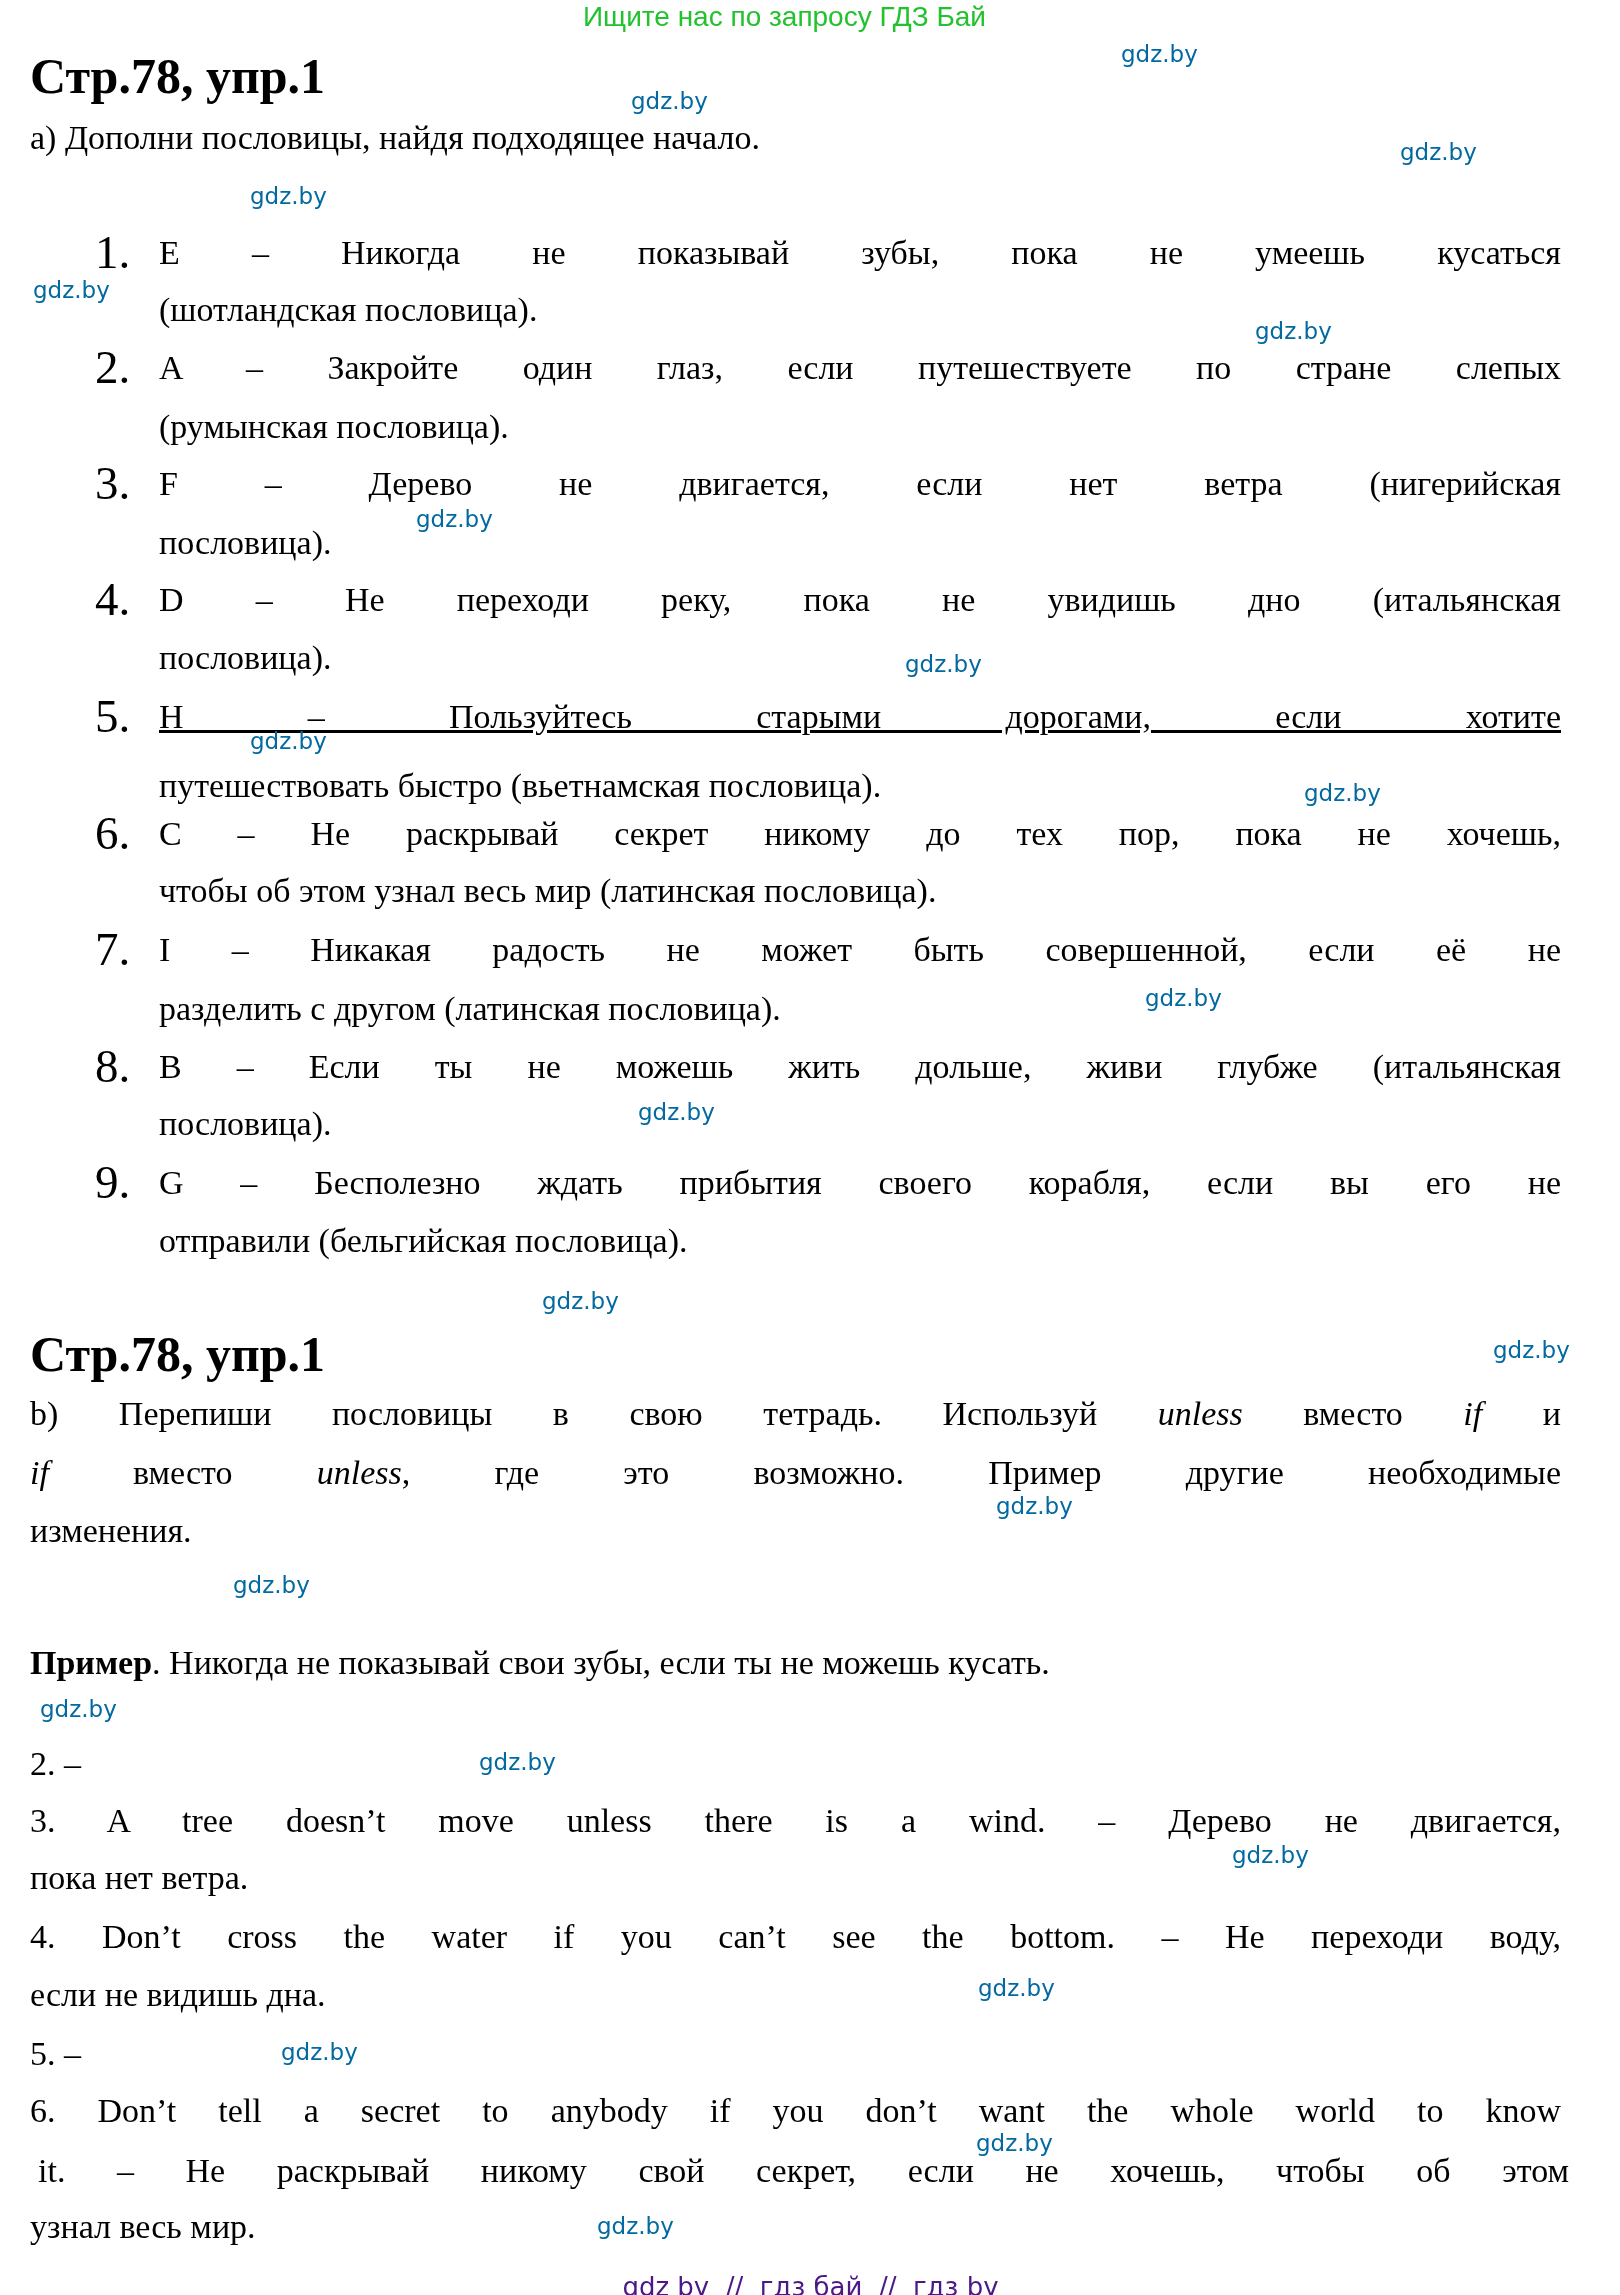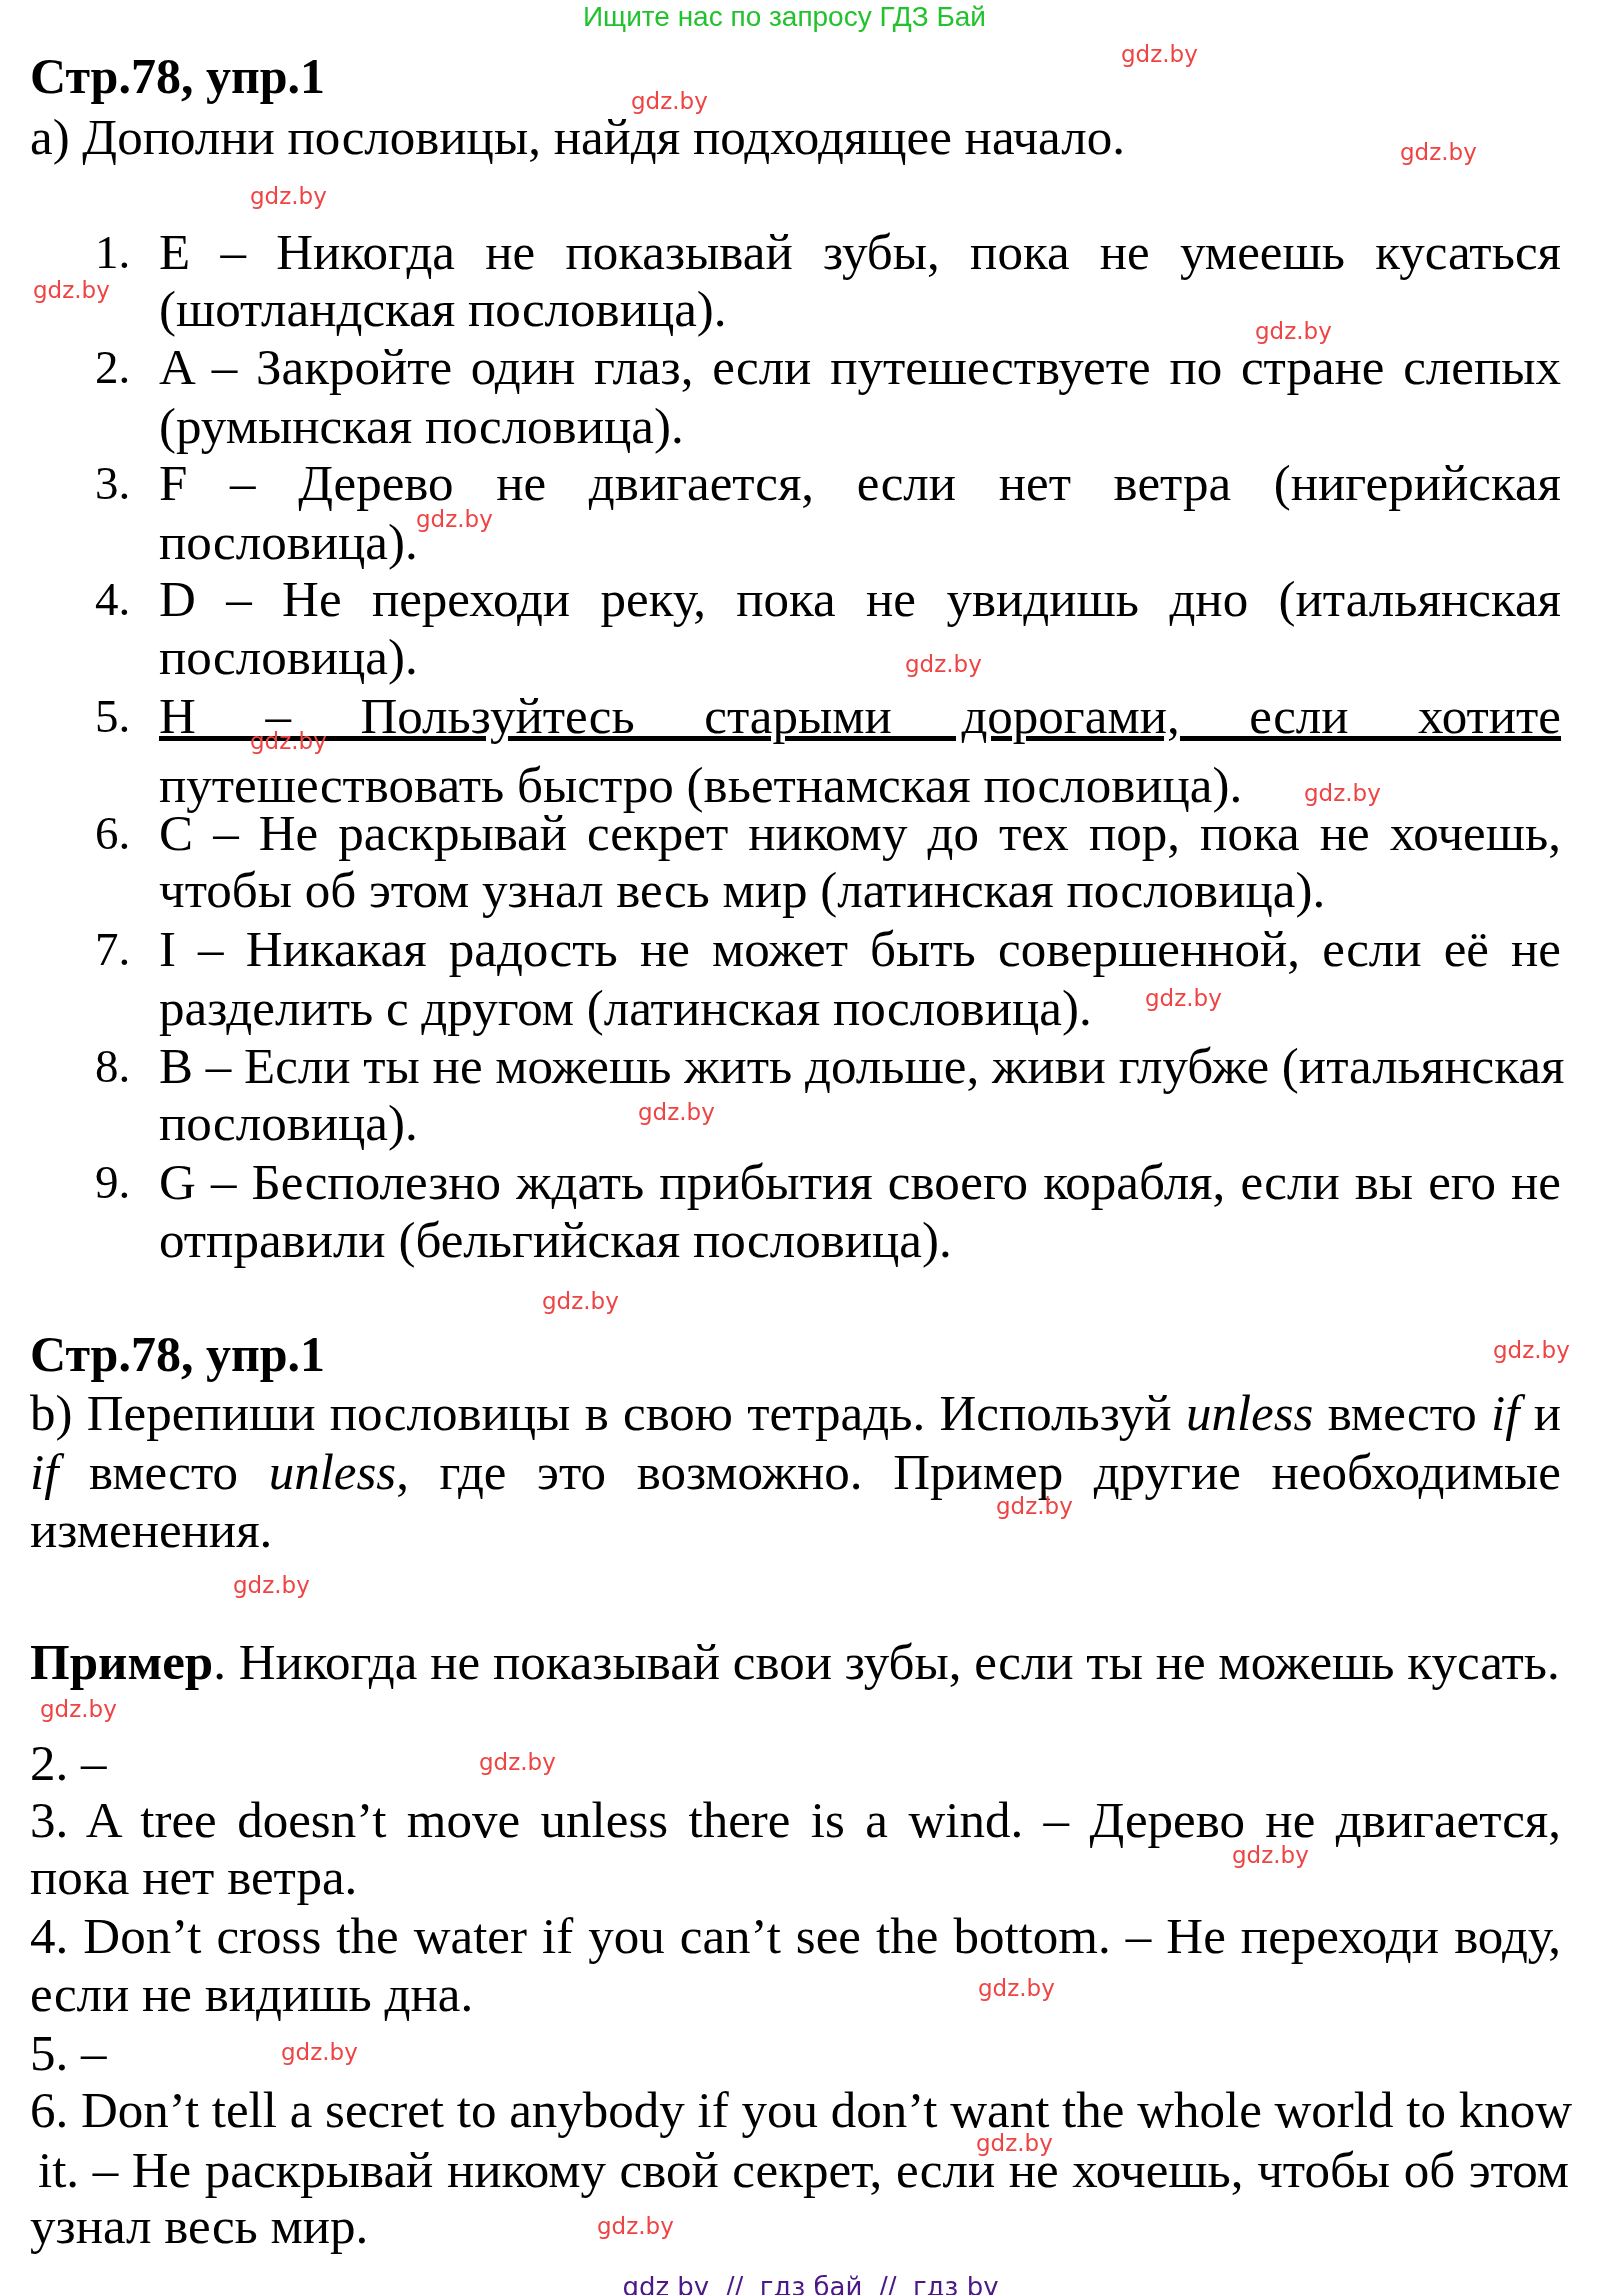--- a/index.html
+++ b/index.html
@@ -1,27 +1,27 @@
 <!DOCTYPE html>
 <html style="font-size:13.8px"><head>
 <meta charset="utf-8">
 <style>
   html, body { margin:0; padding:0; background:#ffffff; }
   body { width:1621px; height:2295px; position:relative; overflow:hidden; }
   .banner { position:absolute; left:0; top:0; width:1569px; text-align:center; top:0px;
     font-family:"Liberation Sans", sans-serif; font-size:28px; color:#22c22e; line-height:33px; }
   .footer { position:absolute; left:0; width:1621px; top:2273px; text-align:center;
     font-family:"DejaVu Sans", sans-serif; font-size:26px; color:#4a1888; line-height:29px; white-space:pre; }
-  .ln { position:absolute; font-family:"Liberation Serif", serif; font-size:51px; color:#000;
+  .ln { position:absolute; font-family:"Liberation Serif", serif; font-size:34px; color:#000;
     line-height:59px; white-space:nowrap; height:59px; }
   .title { font-weight:bold; font-size:50px; }
   .just { width:1402px; text-align:justify; text-align-last:justify; }
   .just-b { width:1531px; text-align:justify; text-align-last:justify; }
   .num { position:absolute; font-family:"Liberation Serif", serif; font-size:47px; line-height:59px; height:59px; color:#000; }
-  .wm { position:absolute; font-family:"DejaVu Sans", sans-serif; font-size:23px; color:#ef4444; line-height:26px; white-space:nowrap; }
+  .wm { position:absolute; font-family:"DejaVu Sans", sans-serif; font-size:23px; color:#0369a1; line-height:26px; white-space:nowrap; }
   i { font-style:italic; }
   b { font-weight:bold; }
 </style>
 </head>
 <body>
 
 <div class="banner">Ищите нас по запросу ГДЗ Бай</div>
 
 <div class="ln title" style="left:30px; top:47px;">Стр.78, упр.1</div>
 <div class="ln" style="left:30px; top:108px;">а) Дополни пословицы, найдя подходящее начало.</div>

